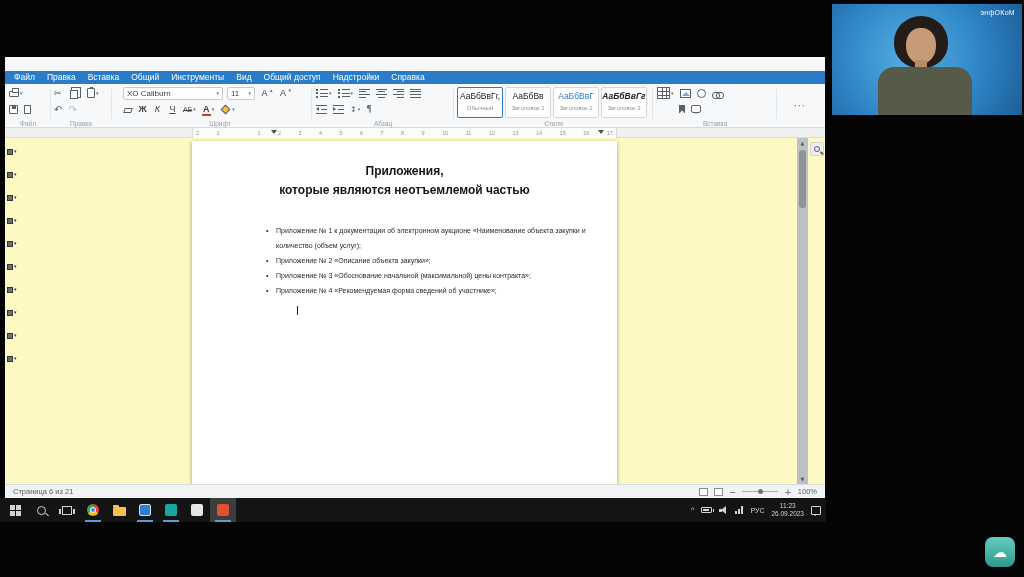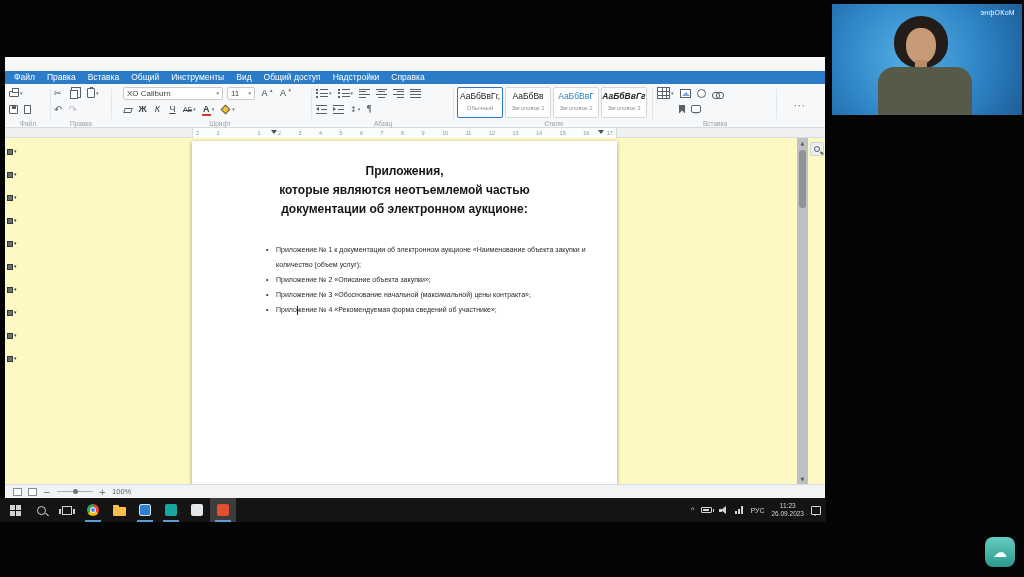--- a/index.html
+++ b/index.html
@@ -431,21 +431,20 @@
         <div class="side-tool">
           <span class="st-box"></span>
           <span class="g st-arr">▾</span>
         </div>
       </div>
 
     <div class="page">
       <div class="heading">
         <div>Приложения,</div>
         <div>которые являются неотъемлемой частью</div>
-        <div>документации об электронном аукционе:</div>
       </div>
       <ul class="blist">
         <li>Приложение № 1 к документации об электронном аукционе «Наименование объекта закупки и количество (объем услуг);</li>
         <li>Приложение № 2 «Описание объекта закупки»;</li>
         <li>Приложение № 3 «Обоснование начальной (максимальной) цены контракта»;</li>
         <li>Приложение № 4 «Рекомендуемая форма сведений об участнике»;</li>
       </ul>
       <span class="caret"></span>
     </div>
 
@@ -453,20 +452,21 @@
       <span class="vs-up g">▲</span>
       <span class="vs-thumb"></span>
       <span class="vs-dn g">▼</span>
     </div>
     <div class="search-float">
         <span class="mag"></span>
       </div>
   </div>
 
   <div class="abs statusbar">
+    <span class="sb-page">Страница 6 из 21</span>
     <span class="zwrap">
       <span class="zfit"></span>
       <span class="zfit alt"></span>
       <span class="zbtn g">−</span>
       <span class="ztrack">
           <span class="zknob"></span>
         </span>
       <span class="zbtn g">+</span>
       <span>100%</span>
     </span>

